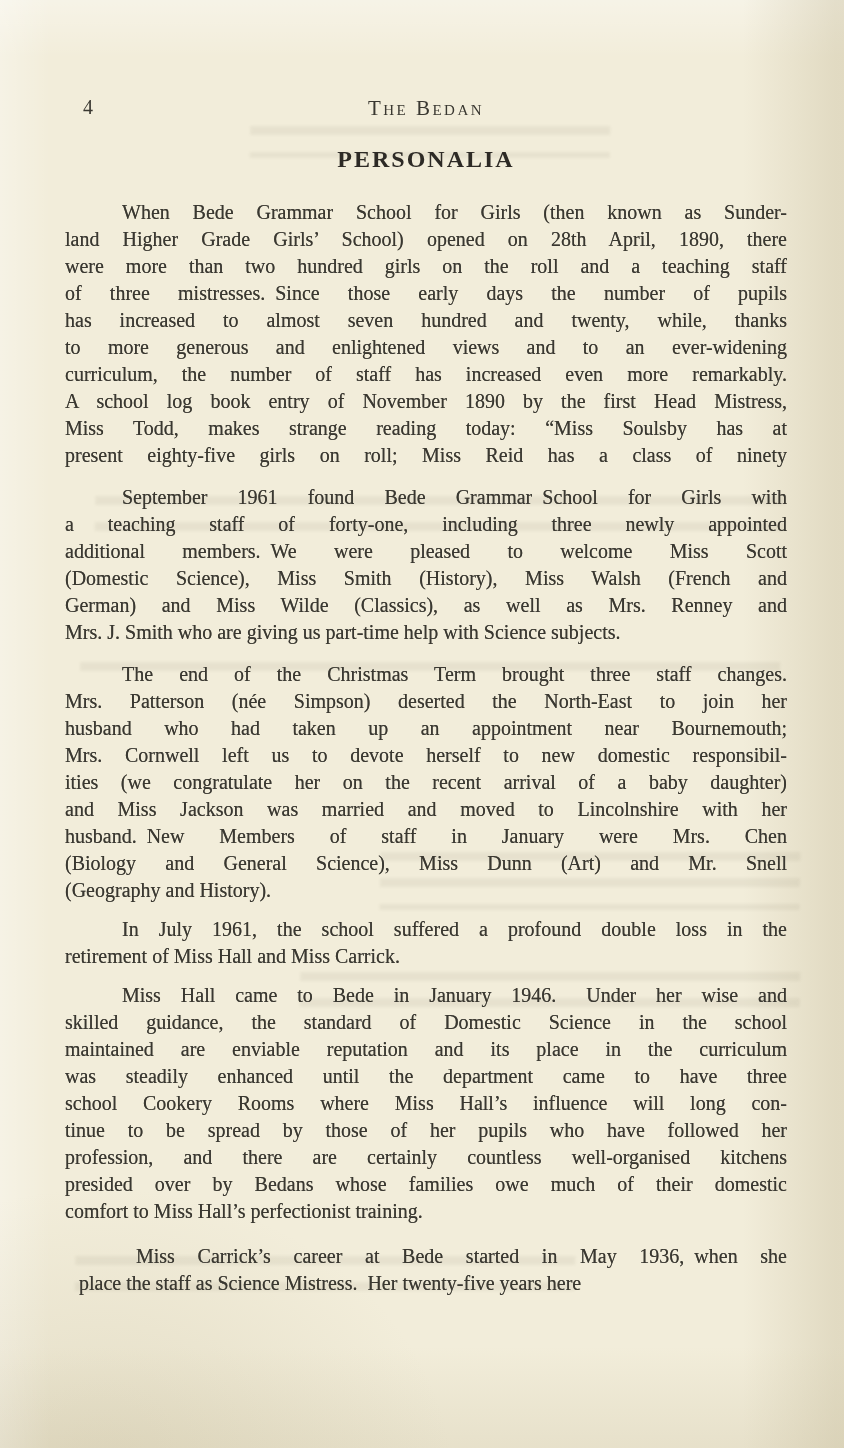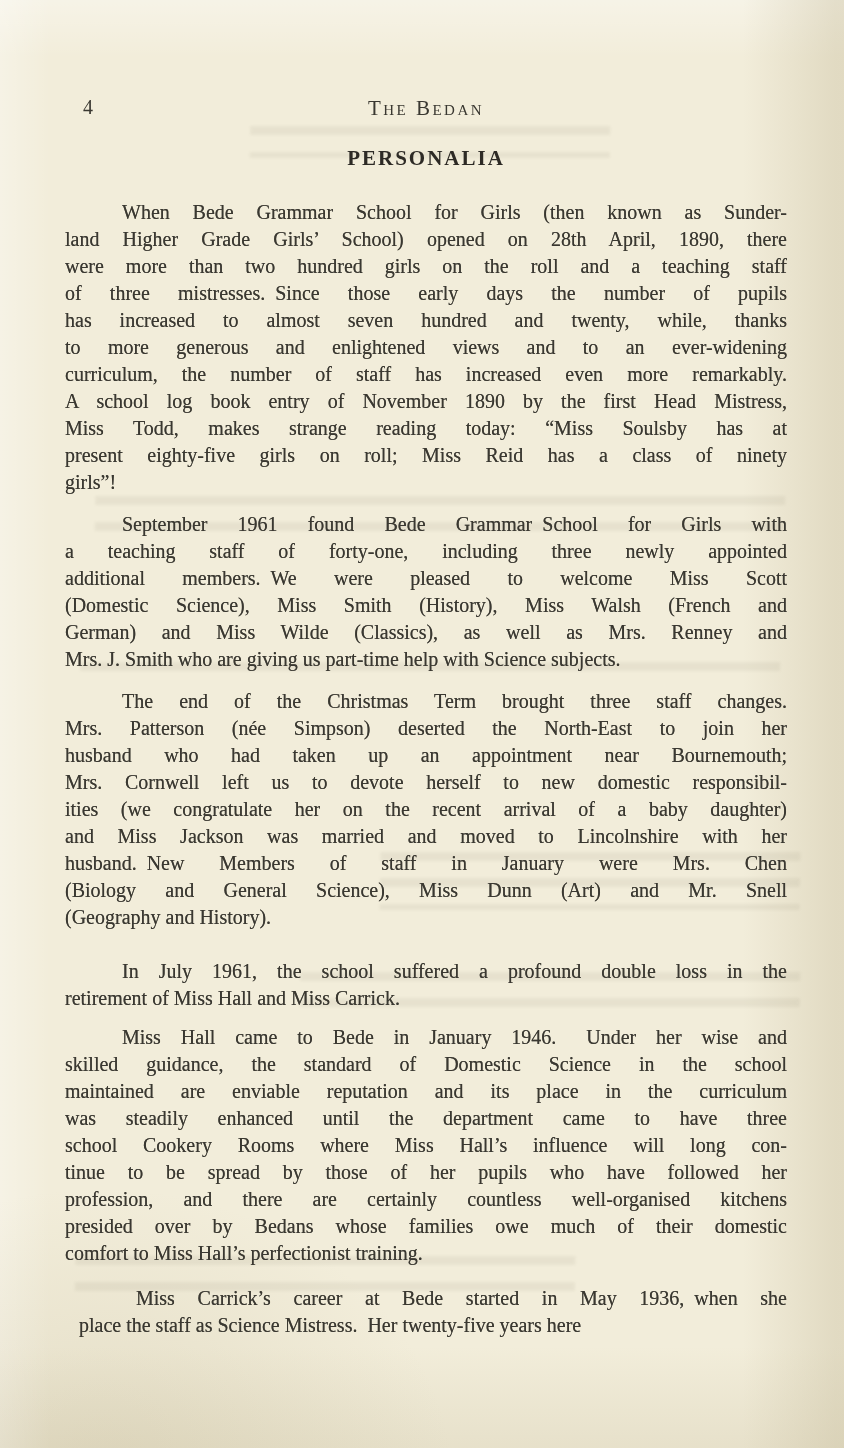--- a/index.html
+++ b/index.html
@@ -25,30 +25,30 @@
   .page-number{
     position:absolute;left:18px;top:0;
     font-size:20px;letter-spacing:.5px;
   }
   .running-title{
     position:absolute;left:0;right:0;top:0;text-align:center;
     font-variant:small-caps;font-size:21px;letter-spacing:2.5px;
   }
   .heading{
     position:absolute;top:146px;left:65px;width:722px;text-align:center;
-    font-weight:bold;font-size:21px;letter-spacing:2px;color:#2d2a25;
+    font-weight:bold;font-size:24px;letter-spacing:2px;color:#2d2a25;
   }
   .body-text{
     position:absolute;top:199px;left:65px;width:722px;
     font-size:20px;line-height:27px;
     text-shadow:0 0 .5px rgba(58,56,49,.75);
   }
   .paragraph{margin:0 0 0 0;}
   .paragraph + .paragraph{margin-top:15px;}
-  .paragraph:nth-child(4){margin-top:27px;}
+  .paragraph:nth-child(4){margin-top:12px;}
   .paragraph:nth-child(5){margin-top:12px;}
   .paragraph:nth-child(6){margin-top:18px;margin-left:14px;}
   .line{
     text-align:justify;
     text-align-last:justify;
     -moz-text-align-last:justify;
     white-space:normal;
   }
   .line.first{text-indent:57px;}
   .line.last{text-align-last:left;-moz-text-align-last:left;}
@@ -88,21 +88,20 @@
         <div class="line first">When Bede Grammar School for Girls (then known as Sunder-</div>
         <div class="line">land Higher Grade Girls’ School) opened on 28th April, 1890, there</div>
         <div class="line">were more than two hundred girls on the roll and a teaching staff</div>
         <div class="line">of three mistresses. Since those early days the number of pupils</div>
         <div class="line">has increased to almost seven hundred and twenty, while, thanks</div>
         <div class="line">to more generous and enlightened views and to an ever-widening</div>
         <div class="line">curriculum, the number of staff has increased even more remarkably.</div>
         <div class="line">A school log book entry of November 1890 by the first Head Mistress,</div>
         <div class="line">Miss Todd, makes strange reading today: “Miss Soulsby has at</div>
         <div class="line">present eighty-five girls on roll; Miss Reid has a class of ninety</div>
-        <div class="line last">girls”!</div>
       </div>
       <div class="paragraph">
         <div class="line first">September 1961 found Bede Grammar School for Girls with</div>
         <div class="line">a teaching staff of forty-one, including three newly appointed</div>
         <div class="line">additional members. We were pleased to welcome Miss Scott</div>
         <div class="line">(Domestic Science), Miss Smith (History), Miss Walsh (French and</div>
         <div class="line">German) and Miss Wilde (Classics), as well as Mrs. Renney and</div>
         <div class="line last">Mrs. J. Smith who are giving us part-time help with Science subjects.</div>
       </div>
       <div class="paragraph">

